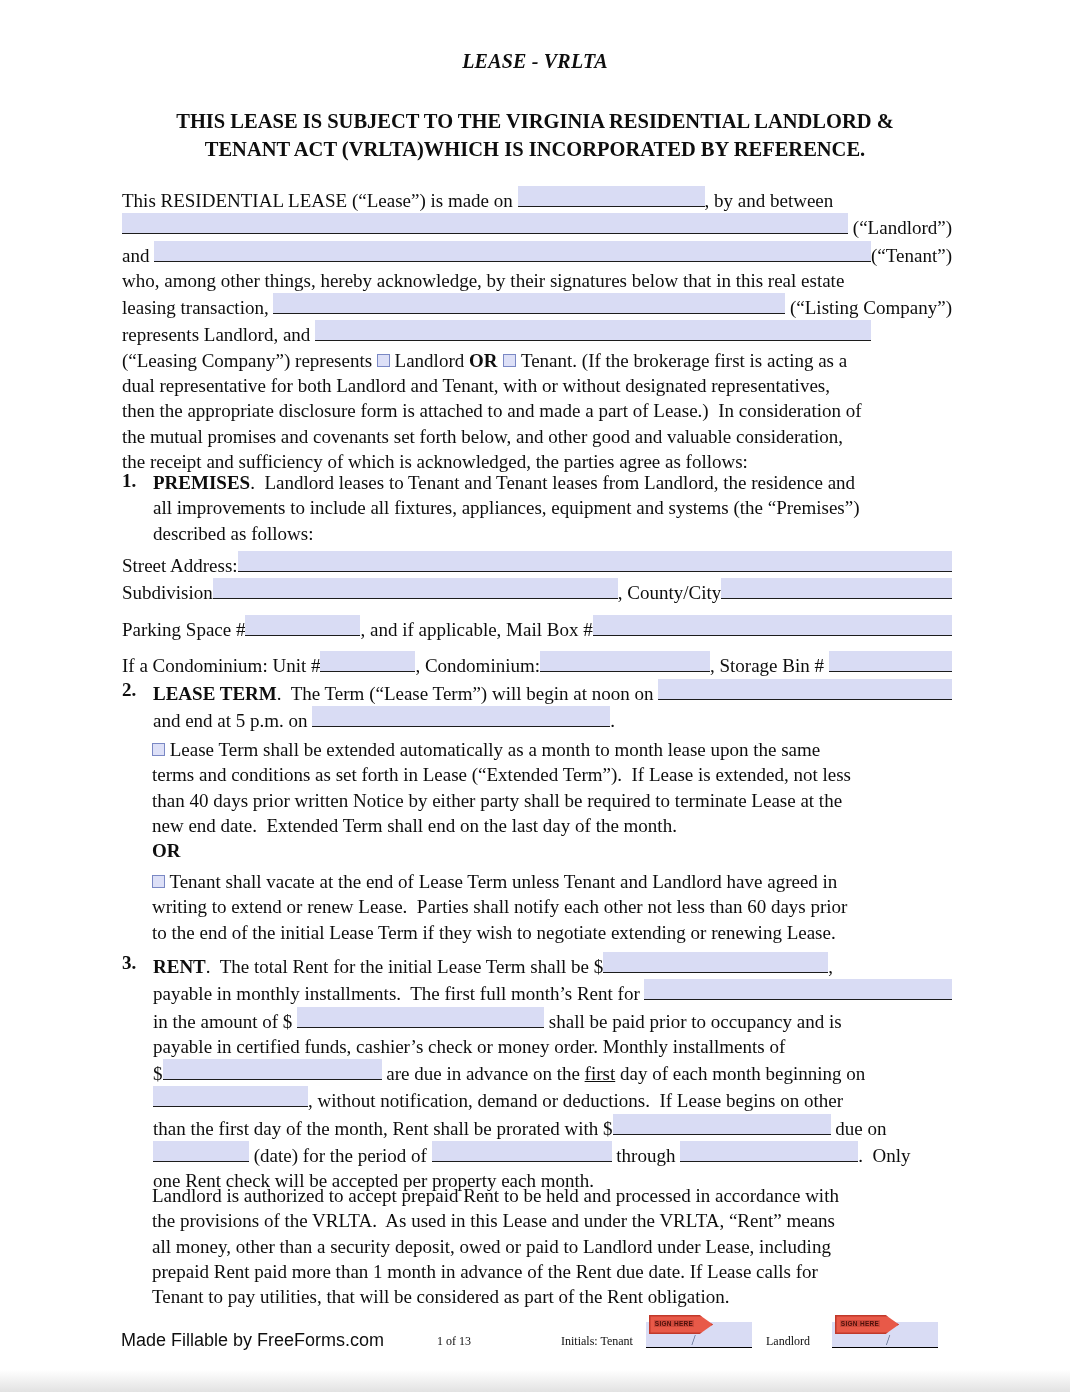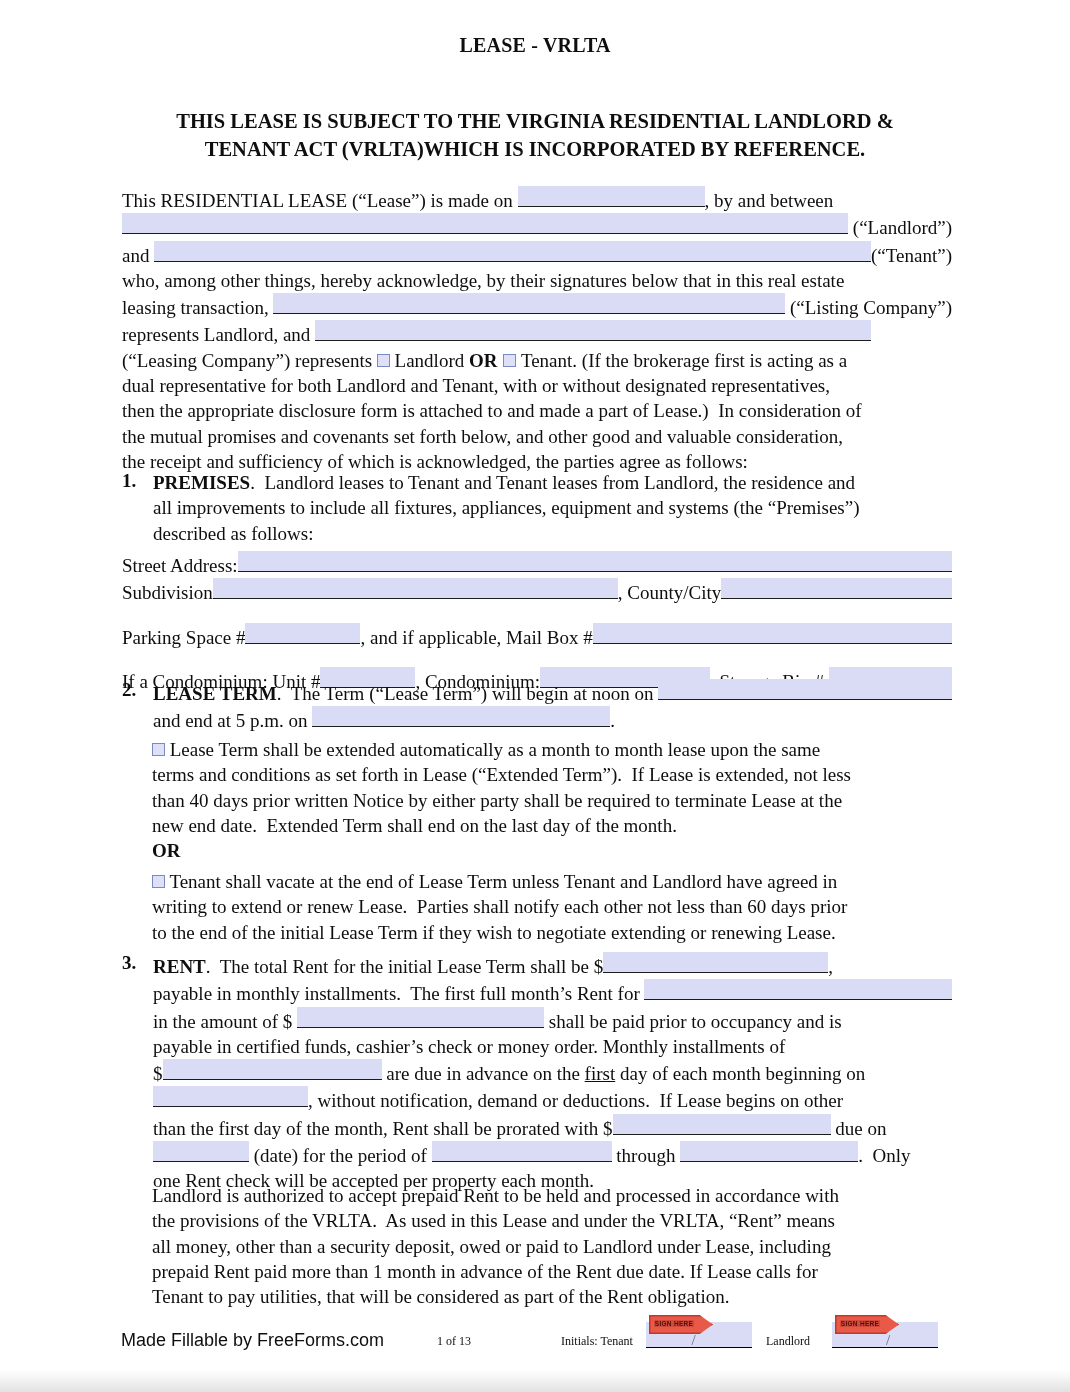--- a/index.html
+++ b/index.html
@@ -9,40 +9,40 @@
     font-family:"Liberation Serif","DejaVu Serif",serif;
     font-size:19px; color:#0e0e0e; overflow:hidden;
   }
   .pg::after{
     content:""; position:absolute; left:0; right:0; bottom:0; height:22px;
     background:linear-gradient(180deg, rgba(236,236,236,0) 0%, #e2e2e2 100%);
     pointer-events:none;
   }
   .abs { position:absolute; }
   .ctr { left:0; width:1070px; text-align:center; font-weight:bold; }
-  #doc-title { top:34px; font-size:20px; letter-spacing:.2px; }
+  #doc-title { top:50px; font-size:20px; letter-spacing:.2px;font-style:italic; }
   #doc-subject { top:107px; font-size:20.5px; line-height:28px; }
   .blk { position:absolute; left:122px; width:830px; }
   .ind { left:152px; width:800px; }
   .sec { padding-left:31px; }
   .sec .num { position:absolute; left:0; top:0; font-weight:bold; }
   .ln { display:flex; align-items:baseline; white-space:pre; line-height:25.3px; }
   .b { font-weight:bold; }
   .u { text-decoration:underline; }
   .f {
     display:inline-block; flex:0 0 auto; height:21px; margin-bottom:-3px;
     background:#d9dcf4; border-bottom:1px solid #1c1c1c;
   }
   .f.g { flex:1 1 auto; }
   .cb {
     flex:0 0 auto; width:13px; height:13px; margin-bottom:-1px;
     background:#dde0f7; border:1.5px solid #7a88c4;
   }
   .cb.ml { margin-left:6px; }
-  .mt9 { margin-top:17px; }
+  .mt9 { margin-top:9px; }
   
   .ft-made { left:121px; top:1330px; font-family:Liberation Sans, sans-serif; font-size:18px; }
   .ft-sm { font-size:12px; }
   .ft-page { left:437px; top:1334px; }
   .ft-init { left:561px; top:1334px; }
   .ft-landlord { left:766px; top:1334px; }
   .init-field {
     position:absolute; top:1322px; width:106px; height:26px;
     background:#d9dcf4; border-bottom:1px solid #000;
   }

